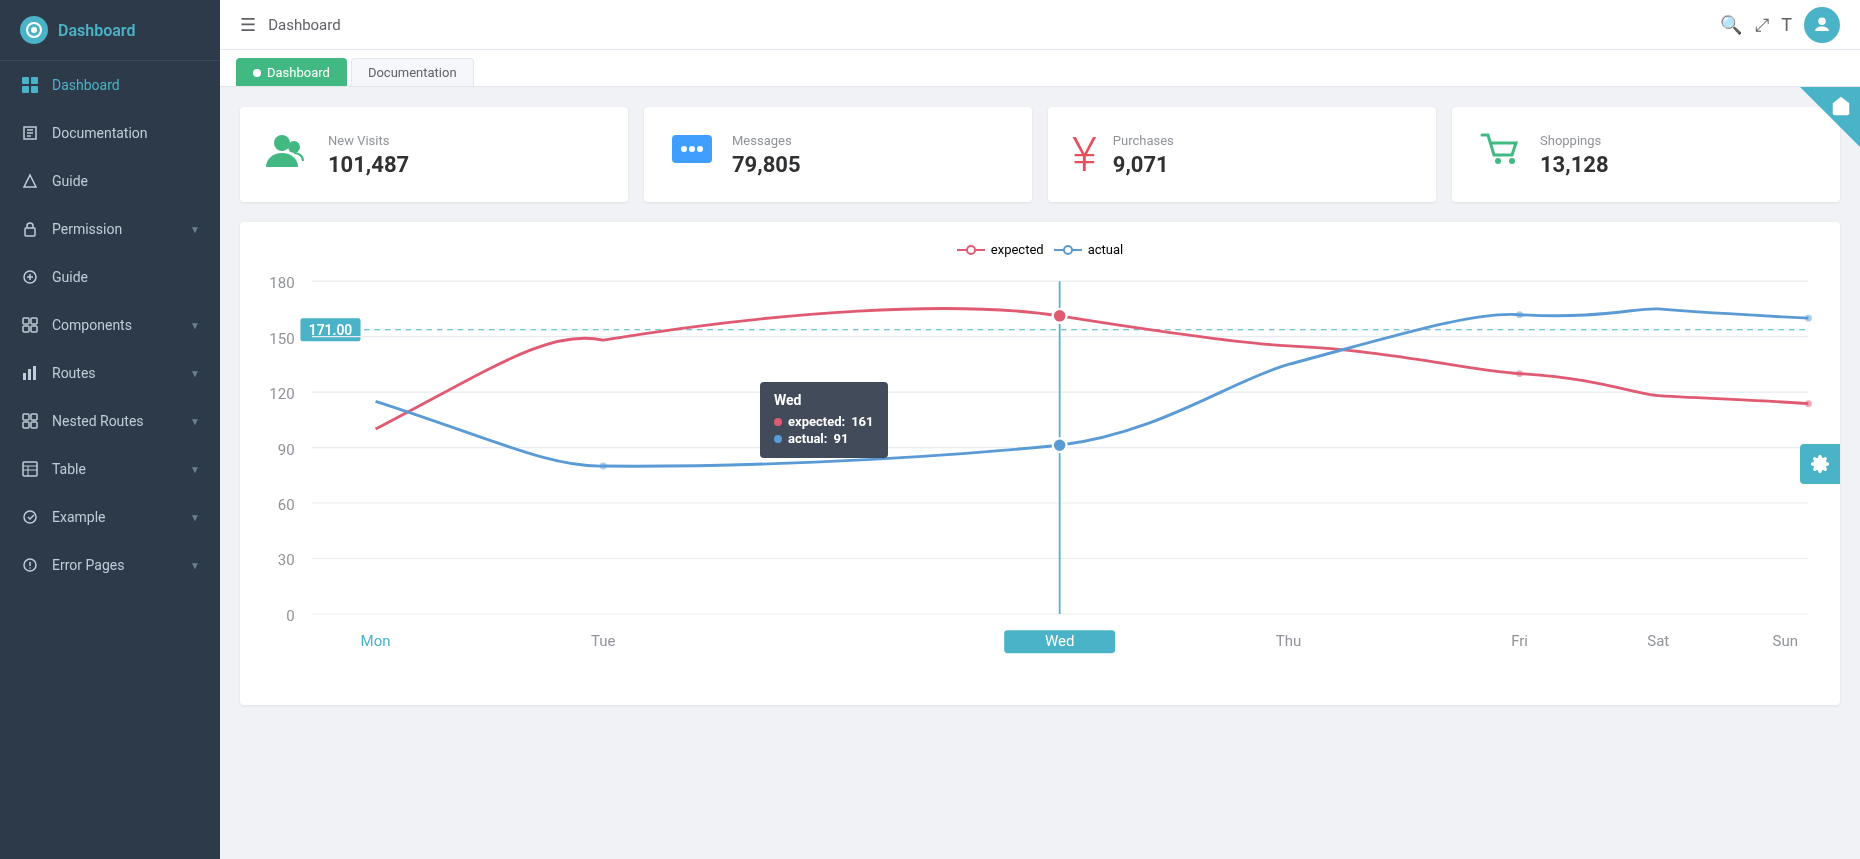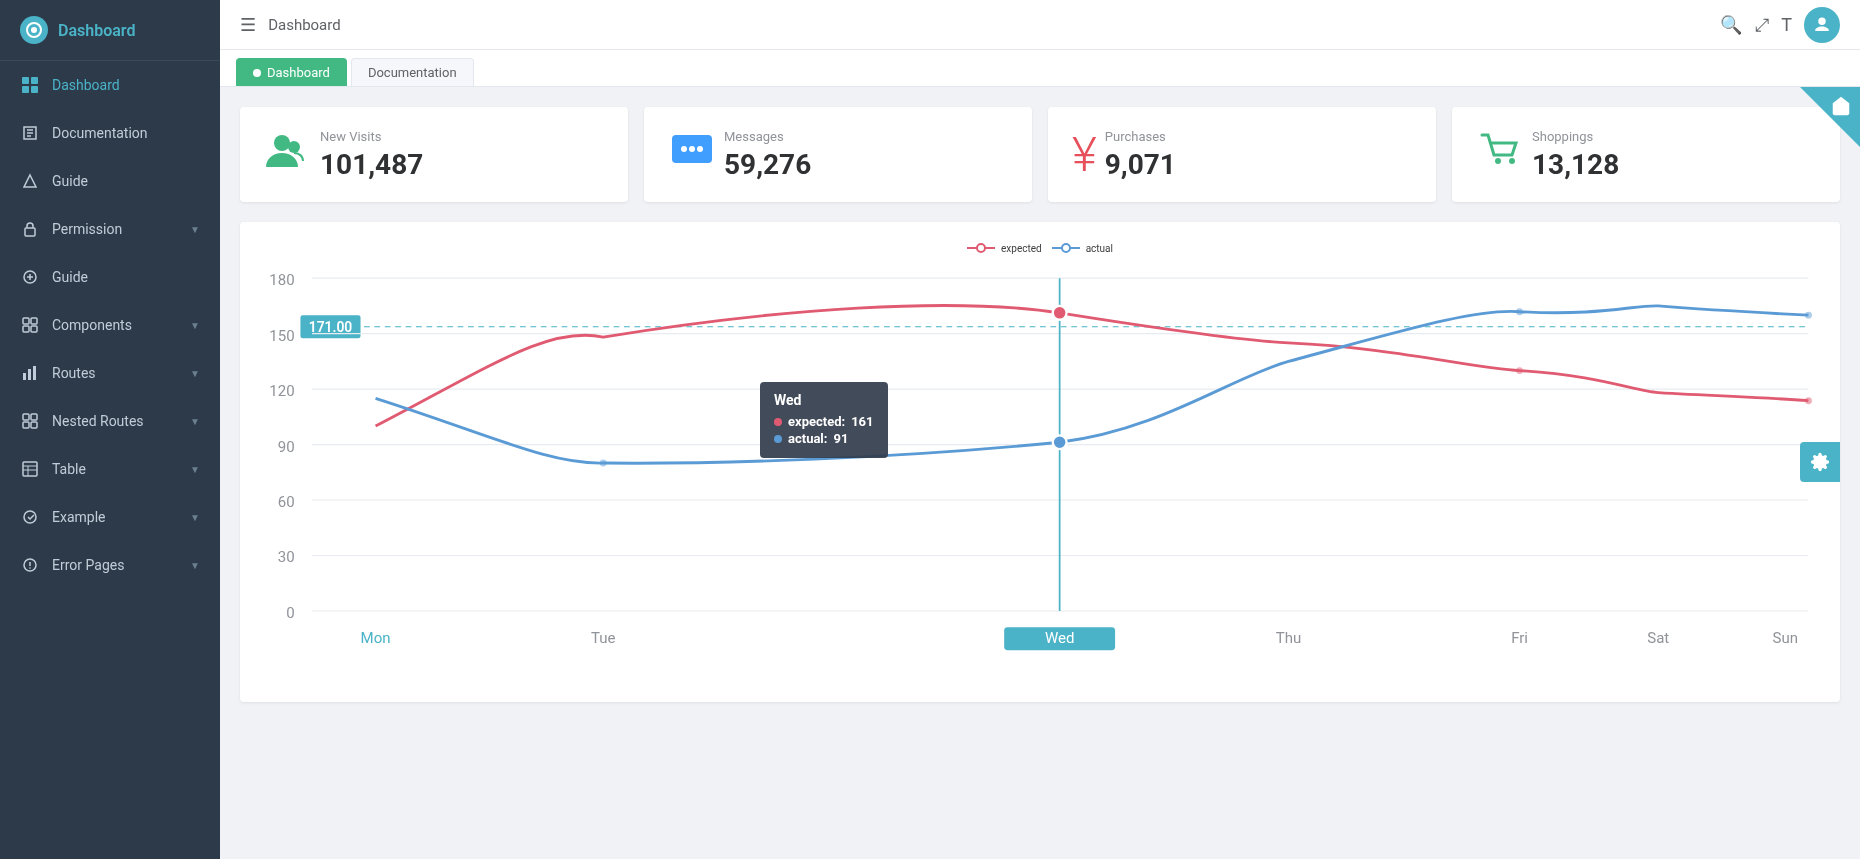--- a/index.html
+++ b/index.html
@@ -132,30 +132,30 @@
       grid-template-columns: repeat(4, 1fr);
       gap: 16px;
       margin-bottom: 20px;
     }
     .stat-card {
       background: #fff;
       border-radius: 4px;
       padding: 20px 24px;
       display: flex;
       align-items: center;
-      gap: 8px;
+      gap: 16px;
       box-shadow: 0 1px 3px rgba(0,0,0,0.08);
     }
     .stat-icon {
       font-size: 42px;
       line-height: 1;
     }
     .stat-info {}
     .stat-label { font-size: 13px; color: #909399; margin-bottom: 4px; }
-    .stat-value { font-size: 28px; font-weight: 700; color: #303133; }
+    .stat-value { font-size: 22px; font-weight: 700; color: #303133; }
 
     
     .chart-card {
       background: #fff;
       border-radius: 4px;
       padding: 20px;
       box-shadow: 0 1px 3px rgba(0,0,0,0.08);
       position: relative;
     }
 
@@ -207,22 +207,22 @@
       cursor: pointer;
       border-radius: 4px 0 0 4px;
     }
 
     
     .chart-legend {
       display: flex;
       justify-content: center;
       gap: 10px;
       margin-bottom: 8px;
-      font-size: 10px;
-      color: #404040;
+      font-size: 13px;
+      color: #000000;
     }
     .legend-item { display: flex; align-items: center; gap: 6px; }
   </style>
 </head>
 <body>
 
 <aside class="sidebar">
   <div class="sidebar-logo">
     <div class="sidebar-logo-icon">
       <svg width="16" height="16" viewBox="0 0 16 16">
@@ -410,21 +410,21 @@
         <div class="stat-icon" style="color:#409eff;">
           <svg width="48" height="48" viewBox="0 0 48 48">
             <rect x="4" y="8" width="40" height="28" rx="4" fill="#409eff"></rect>
             <circle cx="16" cy="22" r="3" fill="white"></circle>
             <circle cx="24" cy="22" r="3" fill="white"></circle>
             <circle cx="32" cy="22" r="3" fill="white"></circle>
           </svg>
         </div>
         <div class="stat-info">
           <div class="stat-label">Messages</div>
-          <div class="stat-value">59,276</div>
+          <div class="stat-value">79,805</div>
         </div>
       </div>
 
       <div class="stat-card">
         <div class="stat-icon" style="color:#e6505a;font-size:48px;font-weight:300;line-height:1;">¥</div>
         <div class="stat-info">
           <div class="stat-label">Purchases</div>
           <div class="stat-value">9,071</div>
         </div>
       </div>

